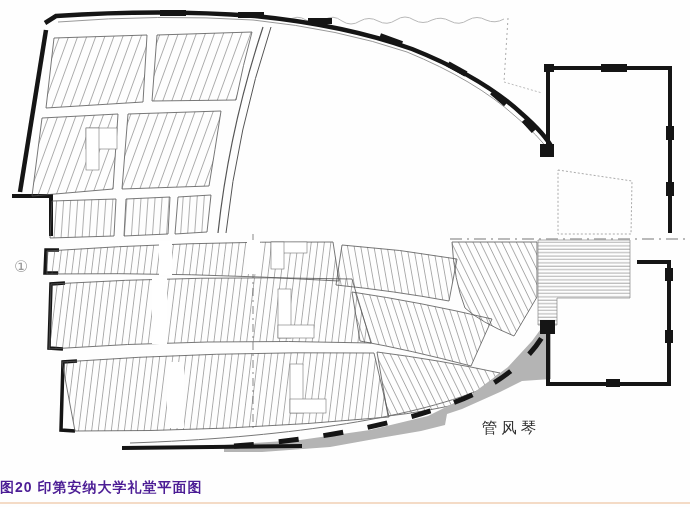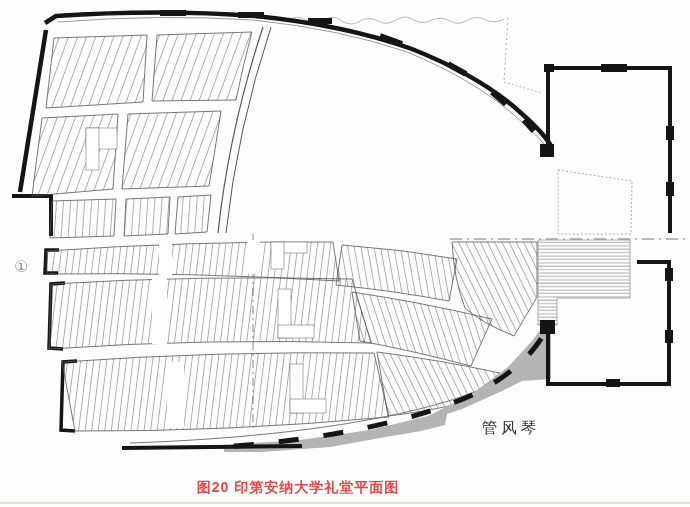--- a/index.html
+++ b/index.html
@@ -6,22 +6,22 @@
   body{
     width:690px;height:507px;position:relative;overflow:hidden;
     background:#ffffff;
     font-family:"Liberation Sans","DejaVu Sans",sans-serif;
   }
   .figure-page{position:absolute;left:0;top:0;width:690px;height:507px;background:#fefefe;}
   .plan-wrap{position:absolute;left:0;top:0;width:690px;height:475px;}
   .plan-wrap svg{display:block;}
   .figure-caption{
     position:absolute;left:0;top:479px;width:596px;height:20px;
-    text-align:center;font-size:14px;font-weight:bold;letter-spacing:1px;
-    color:#ef4444;
+    font-size:14px;font-weight:bold;letter-spacing:1px;
+    color:#4c1d95;
   }
   .bottom-divider{
     position:absolute;left:0;top:502px;width:690px;height:2px;
     background:#f4dbc6;
   }
   text{font-family:"Liberation Sans","DejaVu Sans",sans-serif;}
 </style>
 </head>
 <body>
 

